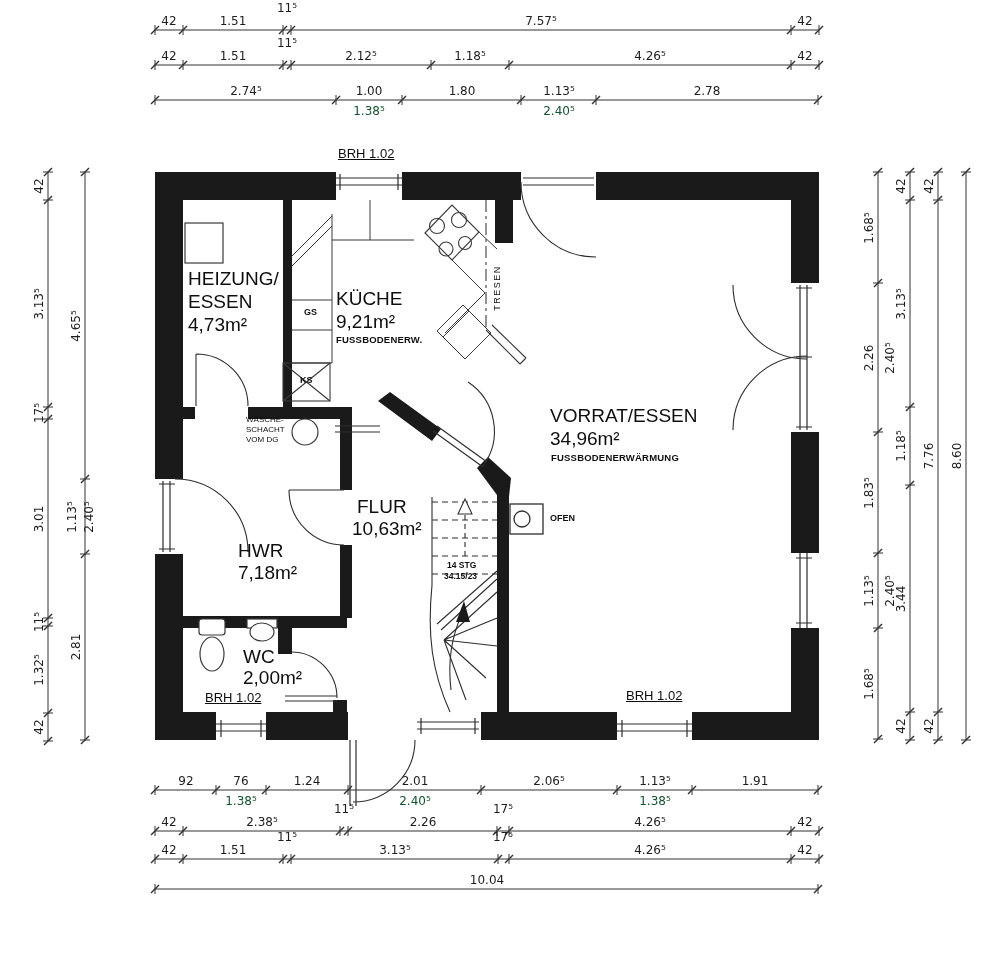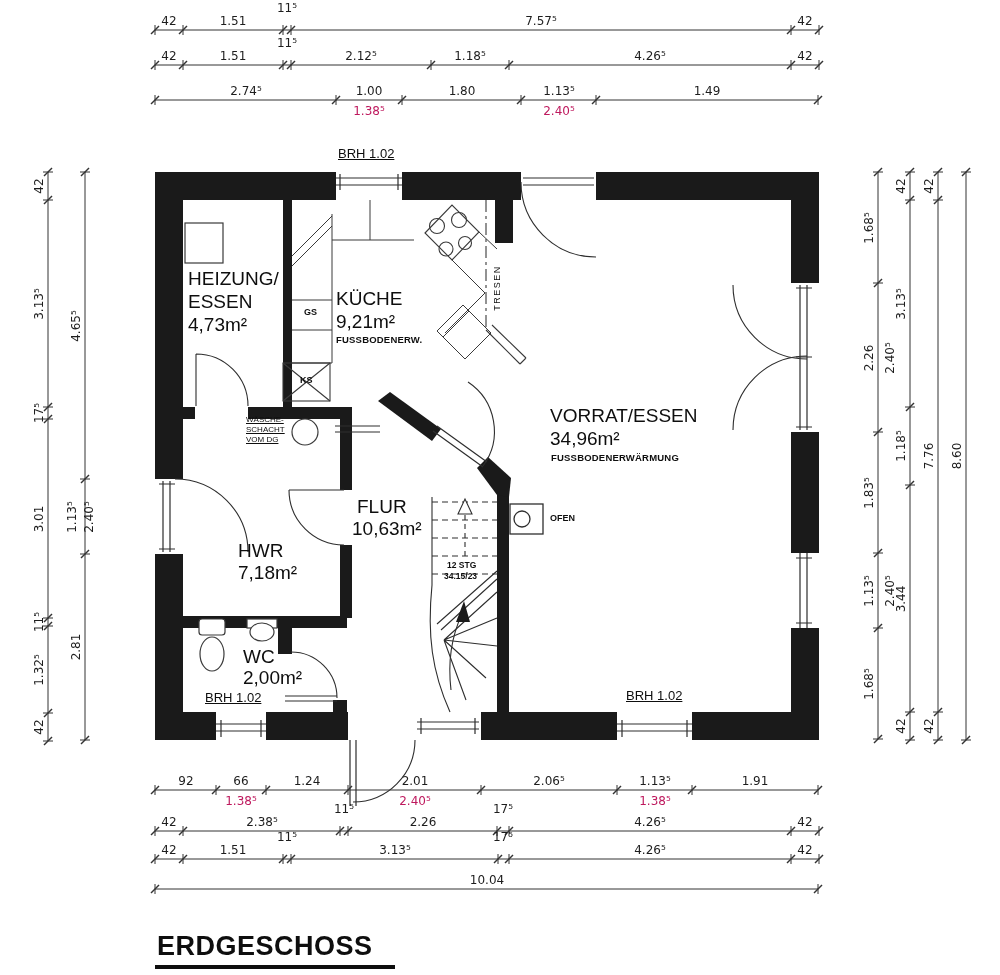--- a/index.html
+++ b/index.html
@@ -2,28 +2,28 @@
 <html><head>
 <meta charset="utf-8">
 <style>
   html,body{margin:0;padding:0;background:#fff;}
   .sheet{position:relative;width:1000px;height:975px;background:#fff;overflow:hidden;
          font-family:"Liberation Sans",sans-serif;color:#111;}
   svg{position:absolute;left:0;top:0;}
   
   .d{position:absolute;font:12px "DejaVu Sans","Liberation Sans",sans-serif;color:#1d1d1d;
      white-space:nowrap;transform:translate(-50%,-112%);}
-  .ds{position:absolute;font:12px "DejaVu Sans","Liberation Sans",sans-serif;color:#be185d;
+  .ds{position:absolute;font:12px "DejaVu Sans","Liberation Sans",sans-serif;color:#14532d;
      white-space:nowrap;transform:translate(-50%,14%);}
   .dv{position:absolute;font:12px "DejaVu Sans","Liberation Sans",sans-serif;color:#1d1d1d;
      white-space:nowrap;transform:translate(-50%,-50%) rotate(-90deg);}
   
   .rm{position:absolute;font:19px "Liberation Sans",sans-serif;color:#0e0e0e;white-space:nowrap;}
   .note{position:absolute;font:600 9.5px "Liberation Sans",sans-serif;letter-spacing:.2px;color:#0e0e0e;white-space:nowrap;}
-  .tiny{position:absolute;font:8px "Liberation Sans",sans-serif;color:#0e0e0e;line-height:9px;white-space:nowrap;text-decoration:underline;}
+  .tiny{position:absolute;font:8px "Liberation Sans",sans-serif;color:#0e0e0e;line-height:9px;white-space:nowrap;}
   .brh{position:absolute;font:13px "Liberation Sans",sans-serif;color:#0e0e0e;white-space:nowrap;text-decoration:underline;}
   .fix{position:absolute;font:700 9px "Liberation Sans",sans-serif;color:#0e0e0e;white-space:nowrap;text-align:right;}
   .tresen{position:absolute;font:9px "Liberation Sans",sans-serif;letter-spacing:1.5px;color:#0e0e0e;
           transform:translate(-50%,-50%) rotate(-90deg);white-space:nowrap;}
   .stg{position:absolute;font:700 8.5px "Liberation Sans",sans-serif;color:#0e0e0e;white-space:nowrap;}
   .title{position:absolute;left:155px;top:931px;font:700 27px "Liberation Sans",sans-serif;
          color:#0e0e0e;border-bottom:4px solid #0e0e0e;padding:0 22px 3px 2px;letter-spacing:.5px;}
 </style>
 </head>
 <body>
@@ -341,47 +341,47 @@
 <div class="brh" style="left:338px;top:146px">BRH 1.02</div>
 <div class="brh" style="left:205px;top:690px">BRH 1.02</div>
 <div class="brh" style="left:626px;top:688px">BRH 1.02</div>
 <div class="tresen" style="left:497px;top:288px">TRESEN</div>
 <div class="fix" style="left:550px;top:513px">OFEN</div>
 <div class="fix" style="left:304px;top:307px">GS</div>
 <div class="fix" style="left:300px;top:375px">KS</div>
 <div class="tiny" style="left:246px;top:415px">WÄSCHE-</div>
 <div class="tiny" style="left:246px;top:425px">SCHACHT</div>
 <div class="tiny" style="left:246px;top:435px">VOM DG</div>
-<div class="stg" style="left:447px;top:560px">12 STG</div>
+<div class="stg" style="left:447px;top:560px">14 STG</div>
 <div class="stg" style="left:444px;top:571px">34.15/23</div>
 
 <div class="d" style="left:169px;top:30px">42</div>
 <div class="d" style="left:233px;top:30px">1.51</div>
 <div class="d" style="left:287px;top:17px">11⁵</div>
 <div class="d" style="left:541px;top:30px">7.57⁵</div>
 <div class="d" style="left:805px;top:30px">42</div>
 
 <div class="d" style="left:169px;top:65px">42</div>
 <div class="d" style="left:233px;top:65px">1.51</div>
 <div class="d" style="left:287px;top:52px">11⁵</div>
 <div class="d" style="left:361px;top:65px">2.12⁵</div>
 <div class="d" style="left:470px;top:65px">1.18⁵</div>
 <div class="d" style="left:650px;top:65px">4.26⁵</div>
 <div class="d" style="left:805px;top:65px">42</div>
 
 <div class="d" style="left:246px;top:100px">2.74⁵</div>
 <div class="d" style="left:369px;top:100px">1.00</div>
 <div class="d" style="left:462px;top:100px">1.80</div>
 <div class="d" style="left:559px;top:100px">1.13⁵</div>
-<div class="d" style="left:707px;top:100px">1.49</div>
+<div class="d" style="left:707px;top:100px">2.78</div>
 <div class="ds" style="left:369px;top:102px">1.38⁵</div>
 <div class="ds" style="left:559px;top:102px">2.40⁵</div>
 
 <div class="d" style="left:186px;top:790px">92</div>
-<div class="d" style="left:241px;top:790px">66</div>
+<div class="d" style="left:241px;top:790px">76</div>
 <div class="d" style="left:307px;top:790px">1.24</div>
 <div class="d" style="left:415px;top:790px">2.01</div>
 <div class="d" style="left:549px;top:790px">2.06⁵</div>
 <div class="d" style="left:655px;top:790px">1.13⁵</div>
 <div class="d" style="left:755px;top:790px">1.91</div>
 <div class="ds" style="left:241px;top:792px">1.38⁵</div>
 <div class="ds" style="left:415px;top:792px">2.40⁵</div>
 <div class="ds" style="left:655px;top:792px">1.38⁵</div>
 
 <div class="d" style="left:169px;top:831px">42</div>
@@ -428,15 +428,14 @@
 <div class="dv" style="left:901px;top:446px">1.18⁵</div>
 <div class="dv" style="left:901px;top:599px">3.44</div>
 <div class="dv" style="left:901px;top:726px">42</div>
 
 <div class="dv" style="left:929px;top:186px">42</div>
 <div class="dv" style="left:929px;top:456px">7.76</div>
 <div class="dv" style="left:929px;top:726px">42</div>
 
 <div class="dv" style="left:957px;top:456px">8.60</div>
 
-<div class="title">ERDGESCHOSS</div>
 
 </div>
 
 </body></html>

